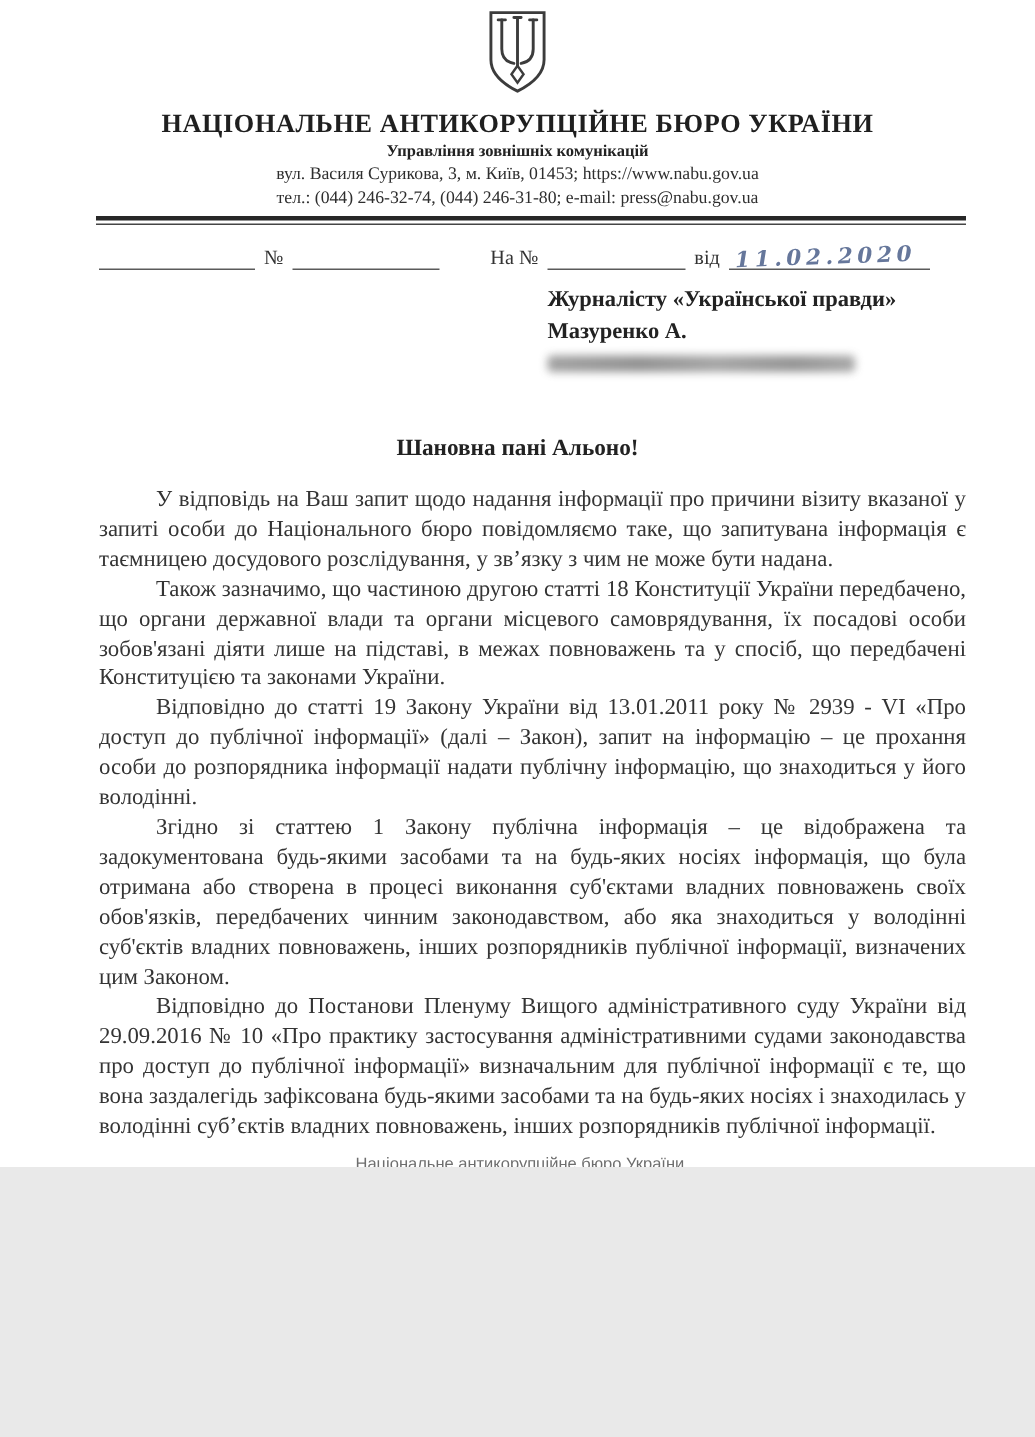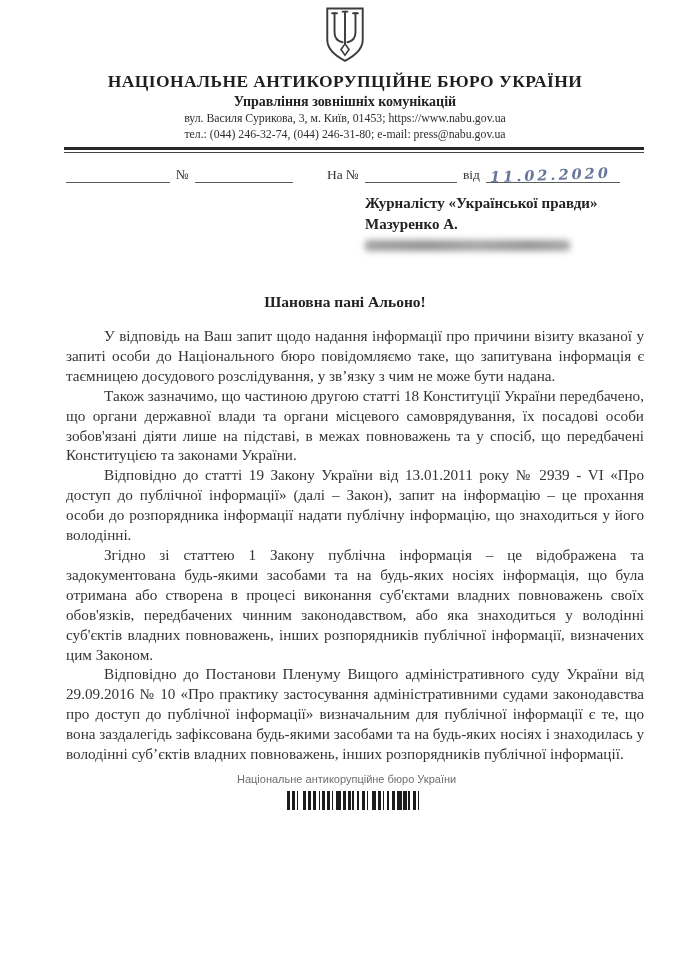--- a/index.html
+++ b/index.html
@@ -1,26 +1,26 @@
 <!DOCTYPE html>
 <html lang="uk"><head>
 <meta charset="utf-8">
 <style>
   html,body{margin:0;padding:0;background:#e9e9e9;}
   .page{
-    width:690px;height:958px;background:#ffffff;position:relative;
+    width:690px;height:778px;background:#ffffff;position:relative;
     margin:0 auto;overflow:hidden;
     font-family:"Liberation Serif", serif;color:#3a3a3a;
     box-shadow:0 0 4px rgba(0,0,0,.25);
   }
   
   .letterhead{text-align:center;padding-top:6px;}
   .emblem{display:inline-block;}
   .org-name{font-size:17.5px;font-weight:bold;color:#1f1f1f;letter-spacing:.4px;margin-top:3px;}
-  .department{font-size:14px;font-weight:bold;color:#222;margin-top:2px;}
+  .department{font-size:11px;font-weight:bold;color:#222;margin-top:2px;}
   .address-line,.contacts-line{font-size:11.8px;color:#2e2e2e;margin-top:1px;}
   .double-rule{
     margin:5px 46px 0 64px;height:2px;
     border-top:3.5px solid #272727;border-bottom:1.5px solid #454545;
   }
   
   .ref-row{
     display:flex;align-items:flex-end;
     margin:12px 46px 0 66px;font-size:13.5px;color:#333;height:18px;white-space:nowrap;
   }

